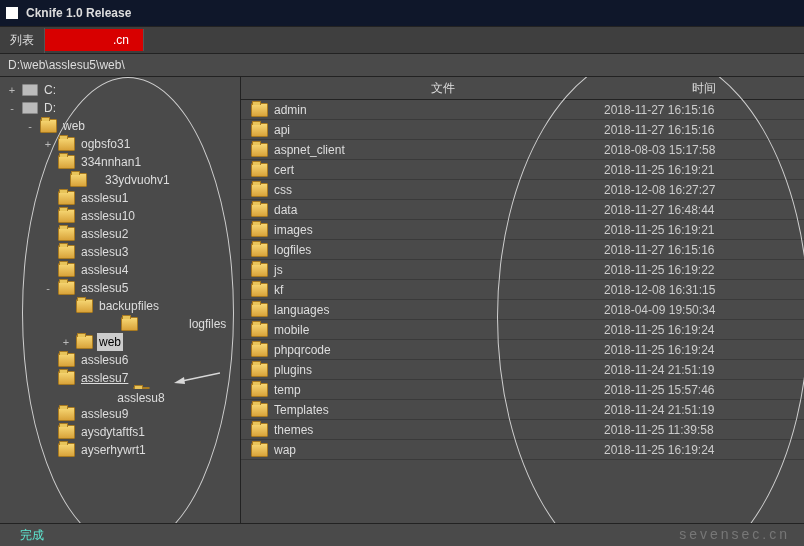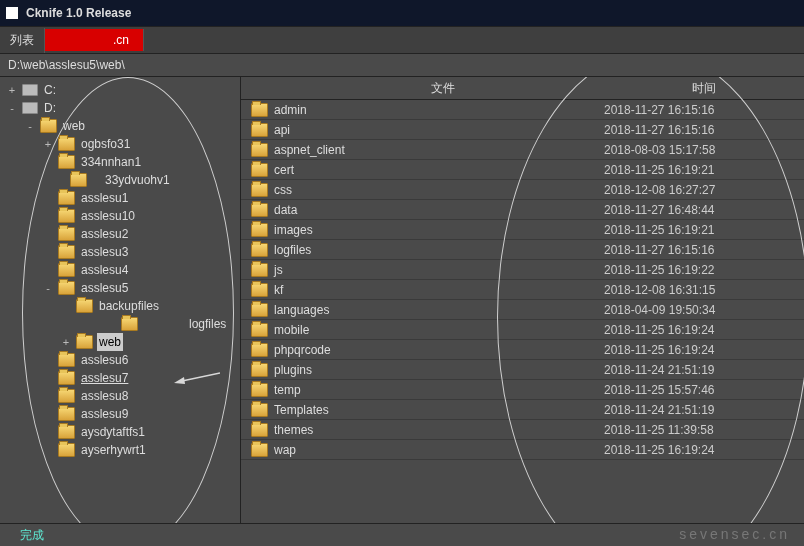--- a/index.html
+++ b/index.html
@@ -138,21 +138,21 @@
           <div class="tnode" style="padding-left: 36px;">
             <span class="tg"></span>
             <span class="fld"></span>
             <span class="lbl">asslesu6</span>
           </div>
           <div class="tnode" style="padding-left: 36px; text-decoration: underline;">
             <span class="tg"></span>
             <span class="fld"></span>
             <span class="lbl">asslesu7</span>
           </div>
-          <div class="tnode" style="padding-left: 36px;">
+          <div class="tnode" style="padding-left: 36px; flex-direction: column;">
             <span class="tg"></span>
             <span class="fld"></span>
             <span class="lbl">asslesu8</span>
           </div>
           <div class="tnode" style="padding-left: 36px;">
             <span class="tg"></span>
             <span class="fld"></span>
             <span class="lbl">asslesu9</span>
           </div>
           <div class="tnode" style="padding-left: 36px;">

